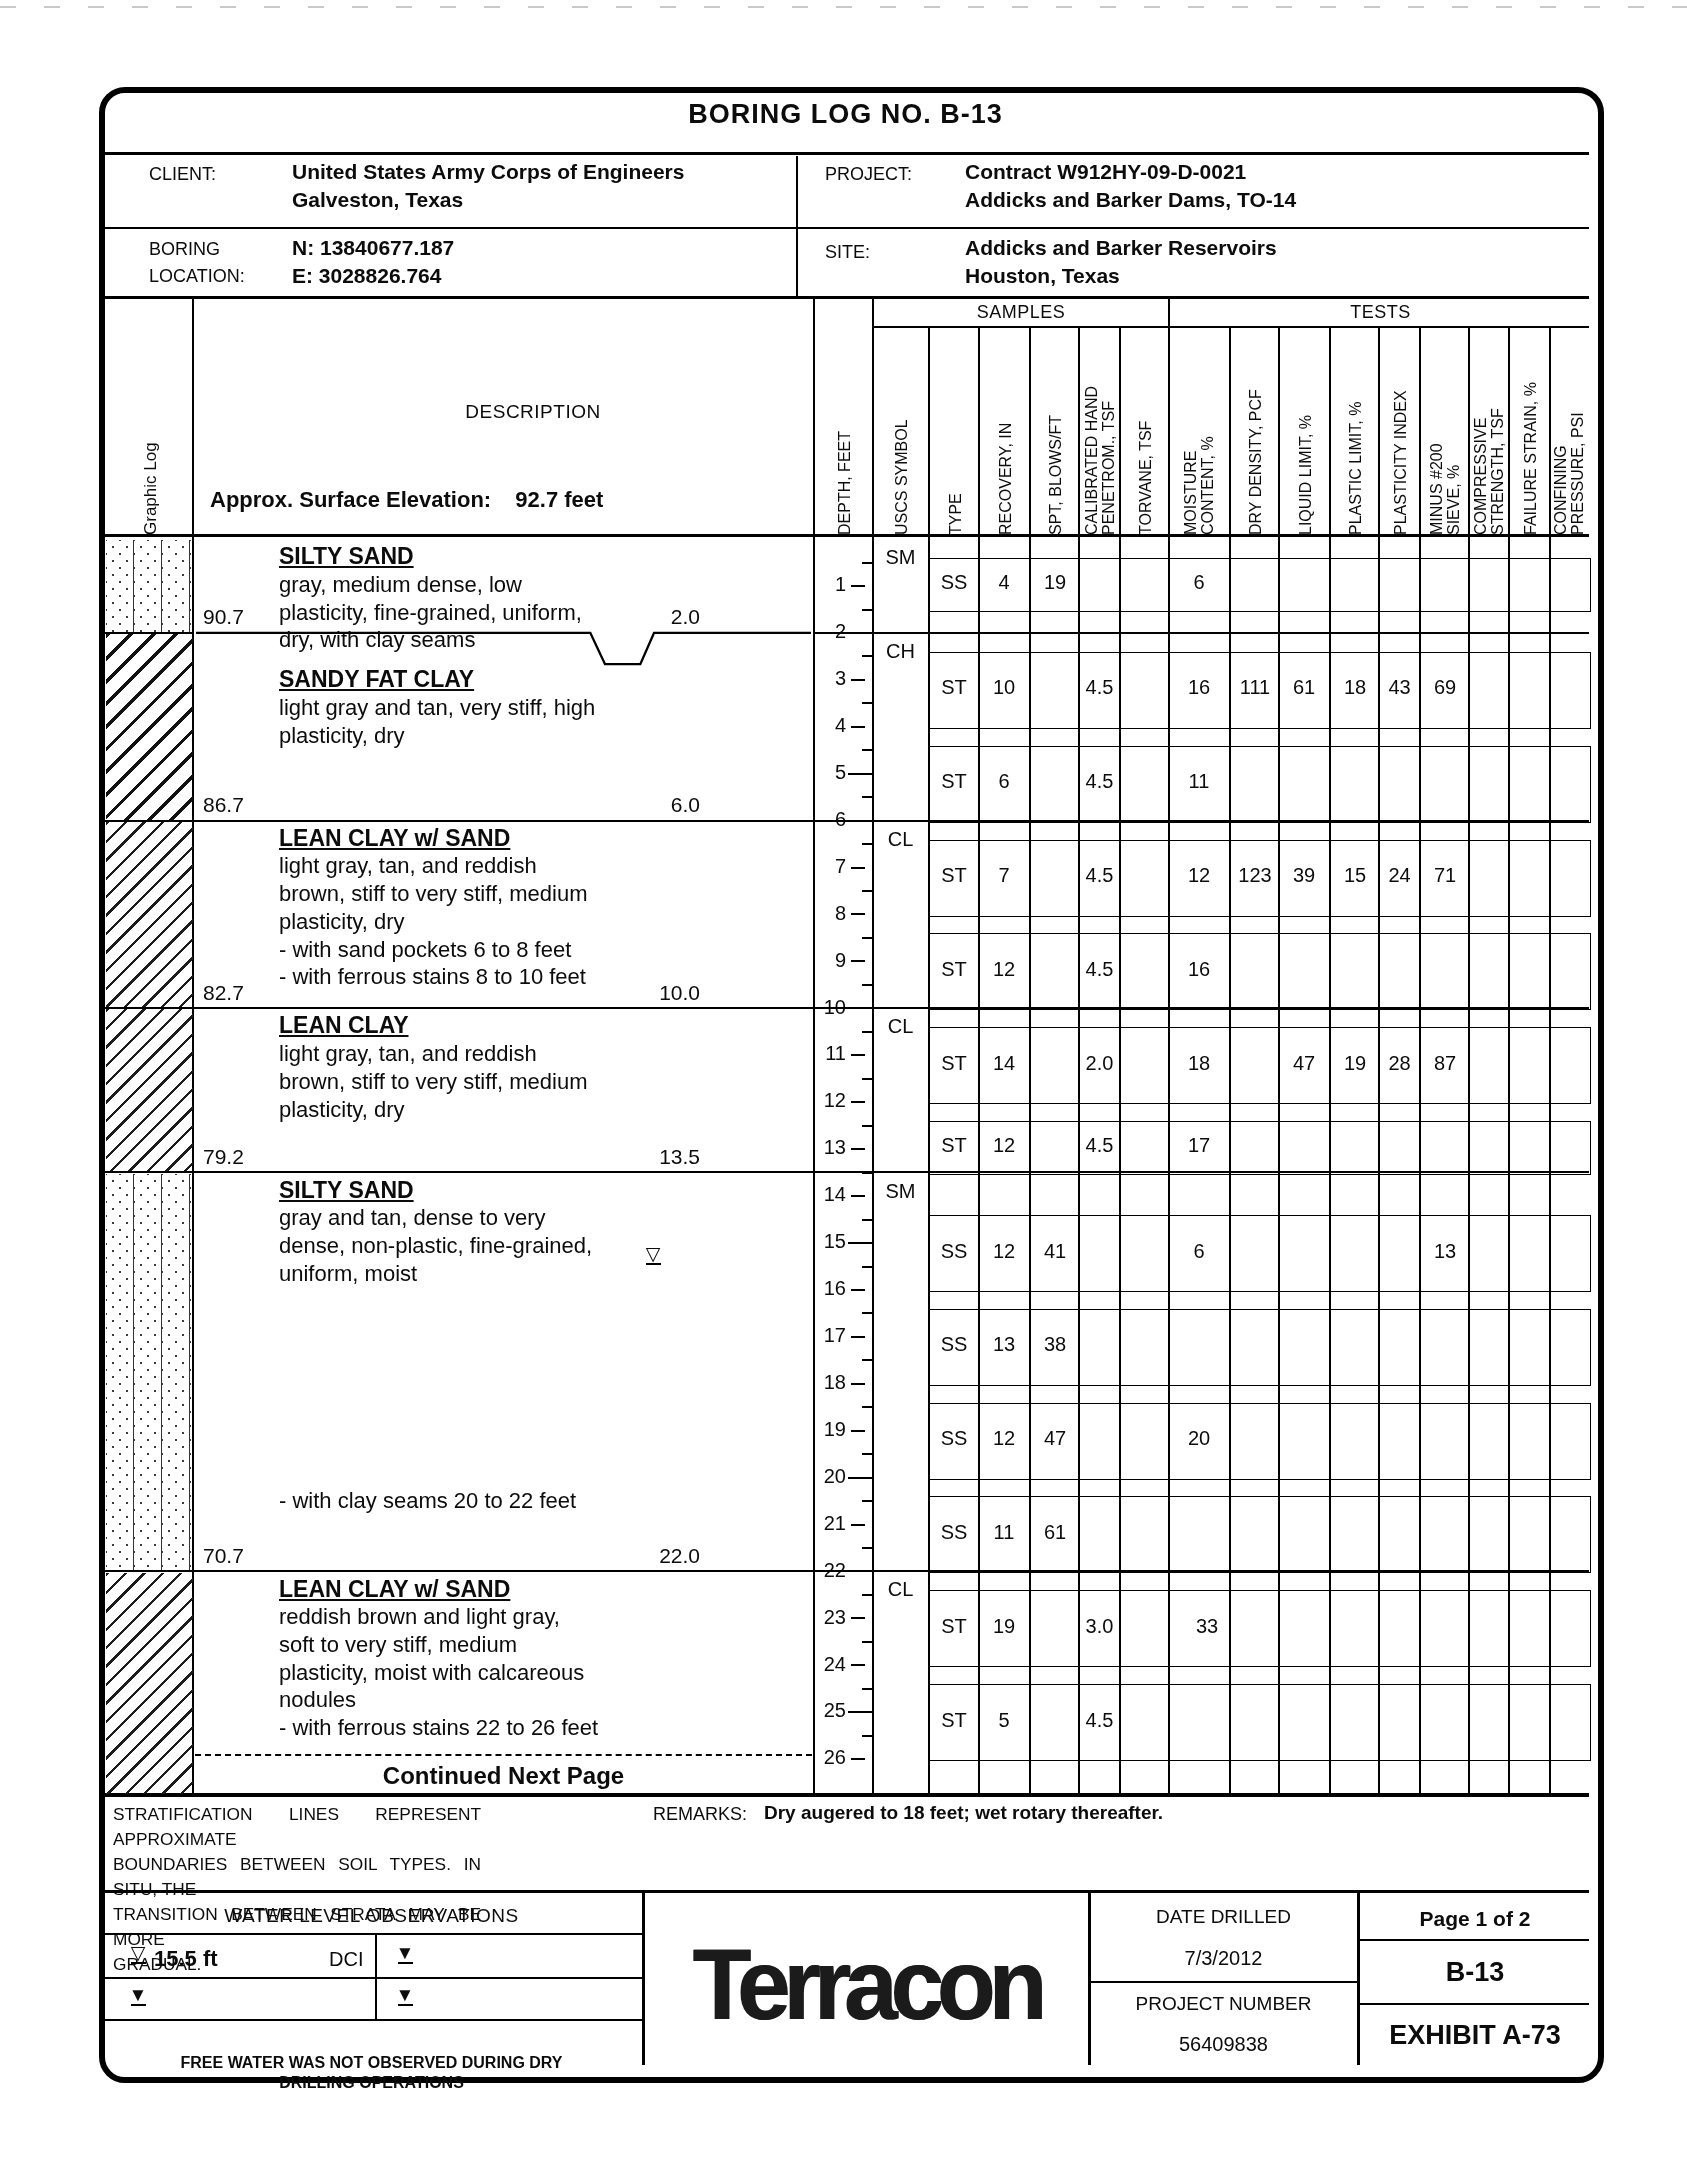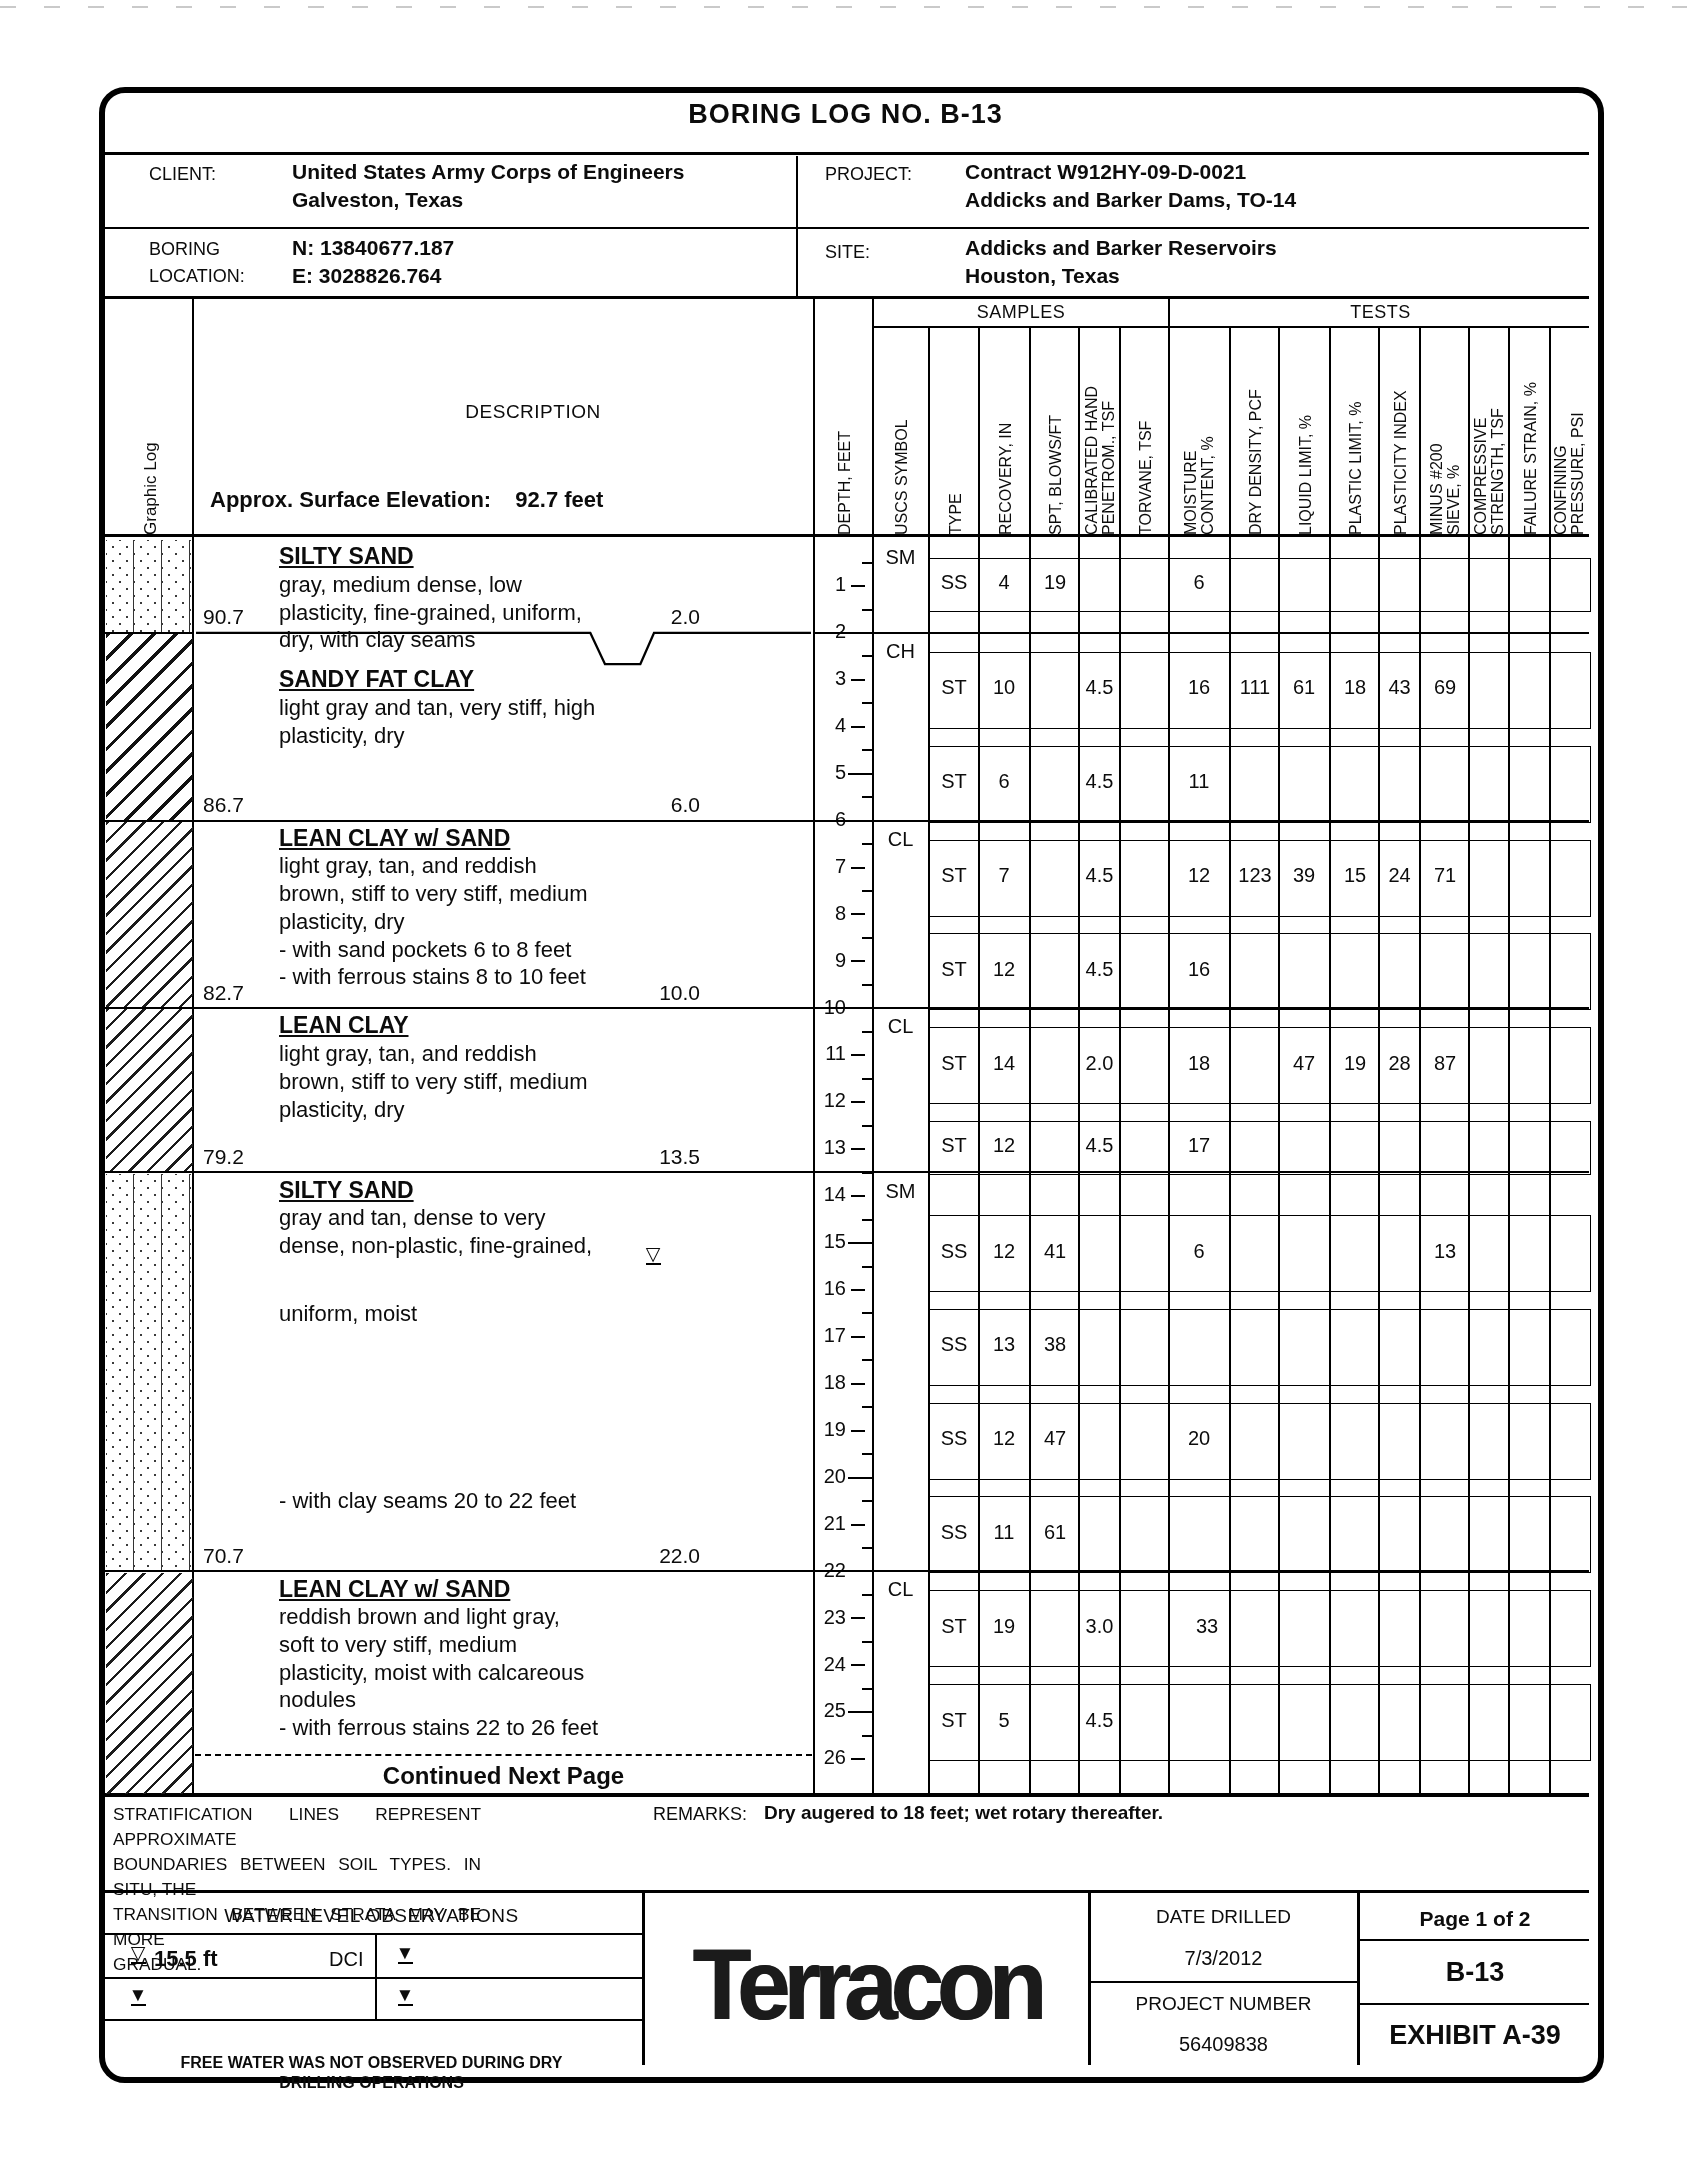--- a/index.html
+++ b/index.html
@@ -137,21 +137,21 @@
       <span>Terracon</span>
     </div>
 
   <div class="abs ctr" style="left:1089px;top:1899px;width:269px;height:36px;font-size:19px;">DATE DRILLED</div>
   <div class="abs ctr" style="left:1089px;top:1938px;width:269px;height:40px;font-size:20px;">7/3/2012</div>
   <div class="abs ctr" style="left:1089px;top:1986px;width:269px;height:36px;font-size:19px;">PROJECT NUMBER</div>
   <div class="abs ctr" style="left:1089px;top:2024px;width:269px;height:40px;font-size:20px;">56409838</div>
 
   <div class="abs ctr" style="left:1358px;top:1897px;width:234px;height:44px;font-size:21px;font-weight:bold;">Page 1 of 2</div>
   <div class="abs ctr" style="left:1358px;top:1942px;width:234px;height:61px;font-size:27px;font-weight:bold;">B-13</div>
-  <div class="abs ctr" style="left:1358px;top:2006px;width:234px;height:59px;font-size:27px;font-weight:bold;">EXHIBIT A-39</div>
+  <div class="abs ctr" style="left:1358px;top:2006px;width:234px;height:59px;font-size:27px;font-weight:bold;">EXHIBIT A-73</div>
 
 <div class="hl" style="left: 102px; top: 152px; width: 1487px; height: 2.5px;"></div>
     <div class="hl" style="left: 102px; top: 227px; width: 1487px; height: 2px;"></div>
     <div class="hl" style="left: 102px; top: 296px; width: 1487px; height: 2.5px;"></div>
     <div class="hl" style="left: 873px; top: 326px; width: 716px; height: 2px;"></div>
     <div class="hl" style="left: 102px; top: 534px; width: 1487px; height: 3px;"></div>
     <div class="hl" style="left: 102px; top: 1793px; width: 1487px; height: 3.5px;"></div>
     <div class="hl" style="left: 102px; top: 1890px; width: 1487px; height: 3px;"></div>
     <div class="vl" style="left: 796px; top: 156px; width: 2px; height: 141px;"></div>
     <div class="vl" style="left: 192px; top: 297px; width: 2px; height: 1498px;"></div>
@@ -352,21 +352,21 @@
     <div class="layer-line" style="left: 279px; top: 1068px;">brown, stiff to very stiff, medium</div>
     <div class="layer-line" style="left: 279px; top: 1096px;">plasticity, dry</div>
     <div class="elev-lab" style="left: 203px; top: 1145px;">79.2</div>
     <div class="dep-lab" style="left: 641px; top: 1145px;">13.5</div>
     <div class="band sand" style="top: 1174px; height: 397px;"></div>
     <div class="hl" style="left: 102px; top: 1570px; width: 1487px; height: 2.4px;"></div>
     <div class="uscs" style="left: 873px; top: 1180px; width: 55px;">SM</div>
     <div class="layer-name" style="left: 279px; top: 1177px;">SILTY SAND</div>
     <div class="layer-line" style="left: 279px; top: 1204px;">gray and tan, dense to very</div>
     <div class="layer-line" style="left: 279px; top: 1232px;">dense, non-plastic, fine-grained,</div>
-    <div class="layer-line" style="left: 279px; top: 1260px; margin-top: 40px;">uniform, moist</div>
+    <div class="layer-line" style="left: 279px; top: 1260px;">uniform, moist</div>
     <div class="layer-line" style="left: 279px; top: 1487px;">- with clay seams 20 to 22 feet</div>
     <div class="elev-lab" style="left: 203px; top: 1544px;">70.7</div>
     <div class="dep-lab" style="left: 641px; top: 1544px;">22.0</div>
     <div class="band clay" style="top: 1573px; height: 221px;"></div>
     <div class="dashline" style="left: 195px; top: 1754px; width: 617px; height: 0px;"></div>
     <div class="uscs" style="left: 873px; top: 1578px; width: 55px;">CL</div>
     <div class="layer-name" style="left: 279px; top: 1576px;">LEAN CLAY w/ SAND</div>
     <div class="layer-line" style="left: 279px; top: 1603px;">reddish brown and light gray,</div>
     <div class="layer-line" style="left: 279px; top: 1631px;">soft to very stiff, medium</div>
     <div class="layer-line" style="left: 279px; top: 1659px;">plasticity, moist with calcareous</div>

